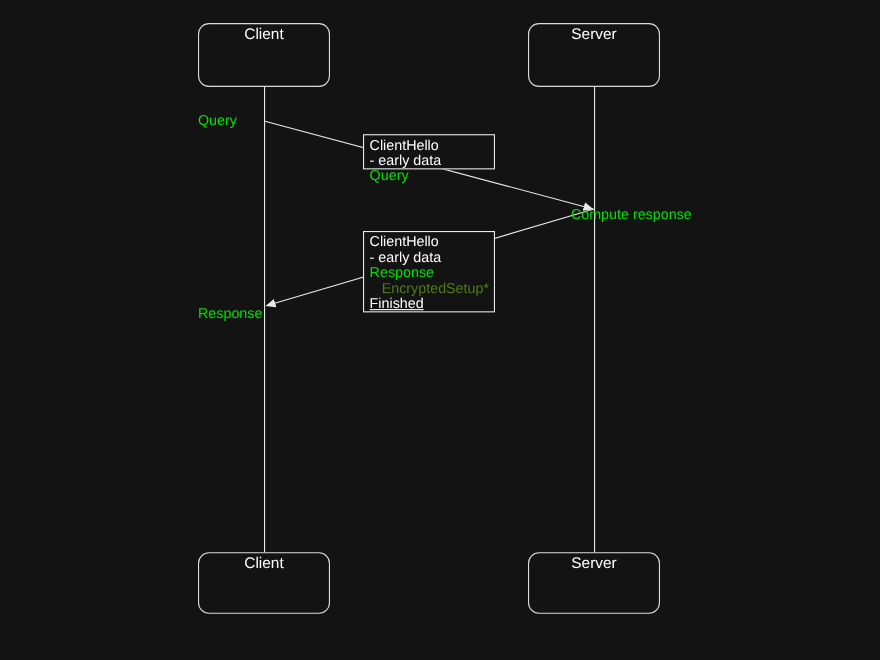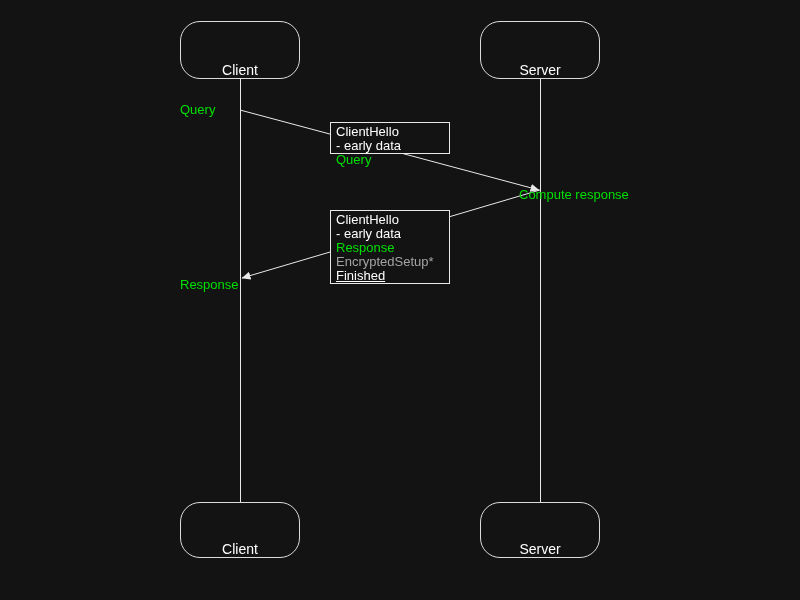--- a/index.html
+++ b/index.html
@@ -21,26 +21,26 @@
     position: absolute;
     left: 0; top: 0;
     width: 800px; height: 600px;
   }
   .actor-box {
     position: absolute;
     width: 120px;
     height: 58px;
     box-sizing: border-box;
     border: 1px solid #dcdcdc;
-    border-radius: 20px;
+    border-radius: 10px;
     background: #131313;
     color: #ffffff;
     font-size: 14px;
     display: flex;
-    align-items: flex-end;
+    align-items: flex-start;
     justify-content: center;
   }
   .actor-client-top  { left: 180px; top: 21px; }
   .actor-server-top  { left: 480px; top: 21px; }
   .actor-client-bottom { left: 180px; top: 502px; height: 56px; }
   .actor-server-bottom { left: 480px; top: 502px; height: 56px; }
   .msg-box {
     position: absolute;
     left: 330px;
     width: 120px;
@@ -103,17 +103,17 @@
   <div class="msg-box msg-box-1">
     <span class="msg-line" style="color: rgb(255, 255, 255);">ClientHello</span>
     <span class="msg-line" style="color: rgb(255, 255, 255);">- early data</span>
     <span class="msg-line" style="color: rgb(0, 224, 0);">Query</span>
   </div>
 
   <div class="msg-box msg-box-2">
     <span class="msg-line" style="color: rgb(255, 255, 255);">ClientHello</span>
     <span class="msg-line" style="color: rgb(255, 255, 255);">- early data</span>
     <span class="msg-line" style="color: rgb(0, 224, 0);">Response</span>
-    <span class="msg-line" style="color: #a3a3a3;">EncryptedSetup*</span>
+    <span class="msg-line" style="color: #4d7c0f; margin-left: 11px;">EncryptedSetup*</span>
     <span class="msg-line" style="color: rgb(255, 255, 255); text-decoration: underline;">Finished</span>
   </div>
 
 </div>
 
 </body></html>

